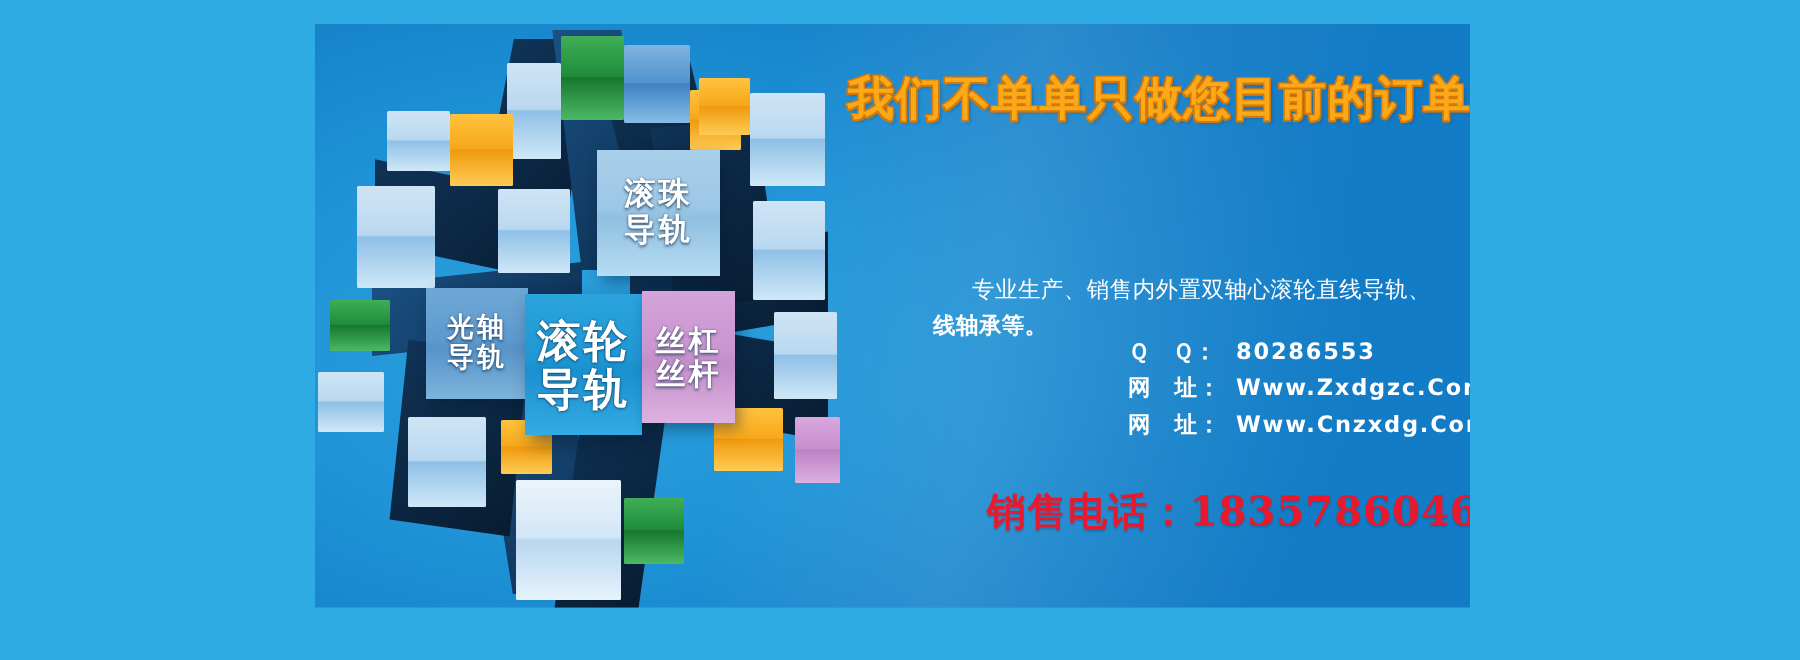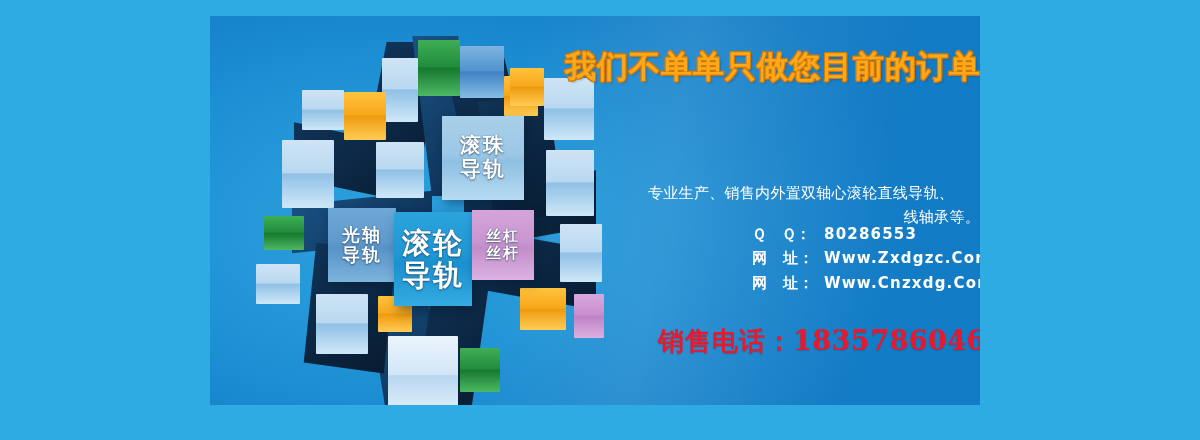--- a/index.html
+++ b/index.html
@@ -37,24 +37,23 @@
     position: absolute;
     inset: 0;
     background: linear-gradient(100deg, rgba(255,255,255,0.00) 38%, rgba(255,255,255,0.10) 58%, rgba(255,255,255,0.02) 85%);
     pointer-events: none;
   }
 
   
   #cube-graphic {
     position: absolute;
     left: 0px;
-    top: 16px;
+    top: 0px;
     width: 350px;
     height: 389px;
-    margin-left: 44px;
   }
   .cube {
     position: absolute;
   }
   
   .face {
     position: absolute;
     inset: 0;
     border-radius: 1px;
   }
@@ -104,22 +103,22 @@
     background: linear-gradient(180deg,#6fa8d6 0%, #5e9acd 46%, #5793c8 54%, #7db4dd 100%);
     box-shadow: 3px 4px 9px rgba(4,24,44,.40);
   }
   #label-gunlun {
     left: 140px; top: 180px; width: 78px; height: 94px;
     font-size: 29px;
     background: linear-gradient(180deg,#2ba3dc 0%, #1f97d4 46%, #1a90cf 54%, #34abe2 100%);
     box-shadow: 4px 5px 11px rgba(4,24,44,.45);
   }
   #label-sigang {
-    left: 218px; top: 178px; width: 62px; height: 70px;
-    font-size: 15px;
+    left: 218px; top: 178px; width: 62px; height: 88px;
+    font-size: 20px;
     background: linear-gradient(180deg,#d4a4da 0%, #c995d0 46%, #c28dc9 54%, #dcb2e1 100%);
     box-shadow: 3px 4px 9px rgba(4,24,44,.40);
   }
 
   
   #headline {
     position: absolute;
     left: 355px;
     top: 30px;
     width: 415px;
@@ -145,21 +144,21 @@
     width: 358px;
     text-align: center;
     font-family: "DejaVu Sans", "Liberation Sans", sans-serif;
     font-size: 15px;
     line-height: 1.62;
     color: #ffffff;
     letter-spacing: .3px;
     margin-top: 29px;
   }
   #blurb .bl-line { display: block; }
-  #blurb .bl-line.last { text-align: right; }
+  #blurb .bl-line.last { text-align: left; font-weight: bold; }
 
   #contact {
     position: absolute;
     left: 542px;
     top: 206px;
     font-family: "DejaVu Sans", "Liberation Sans", sans-serif;
     color: #ffffff;
   }
   .contact-row {
     display: flex;

